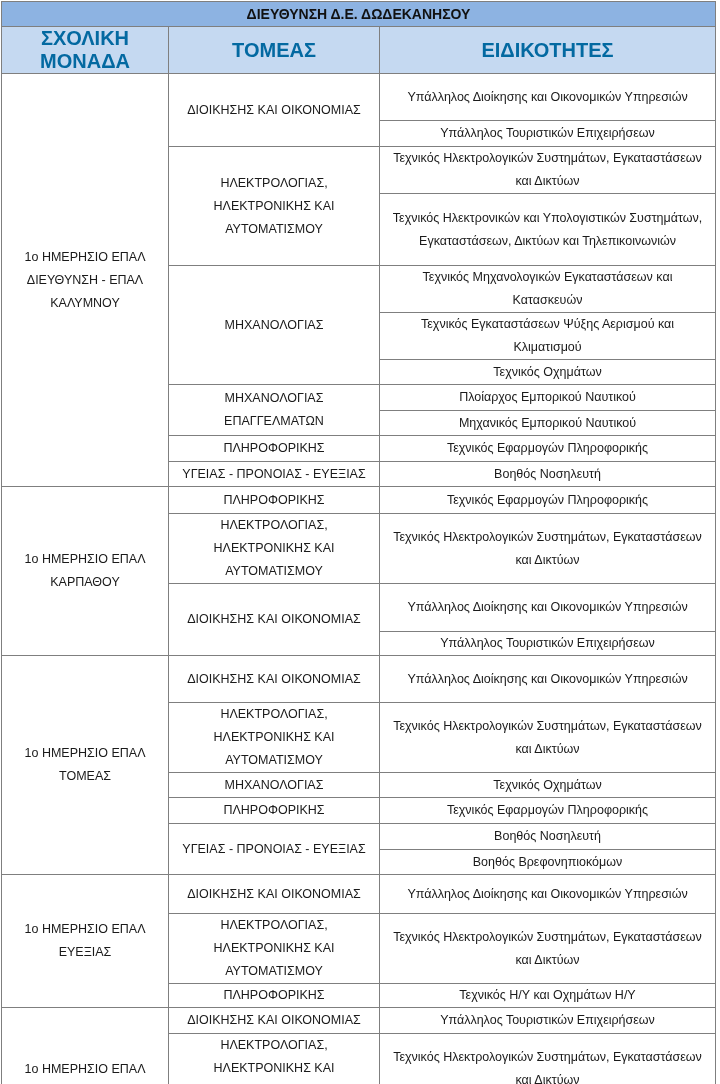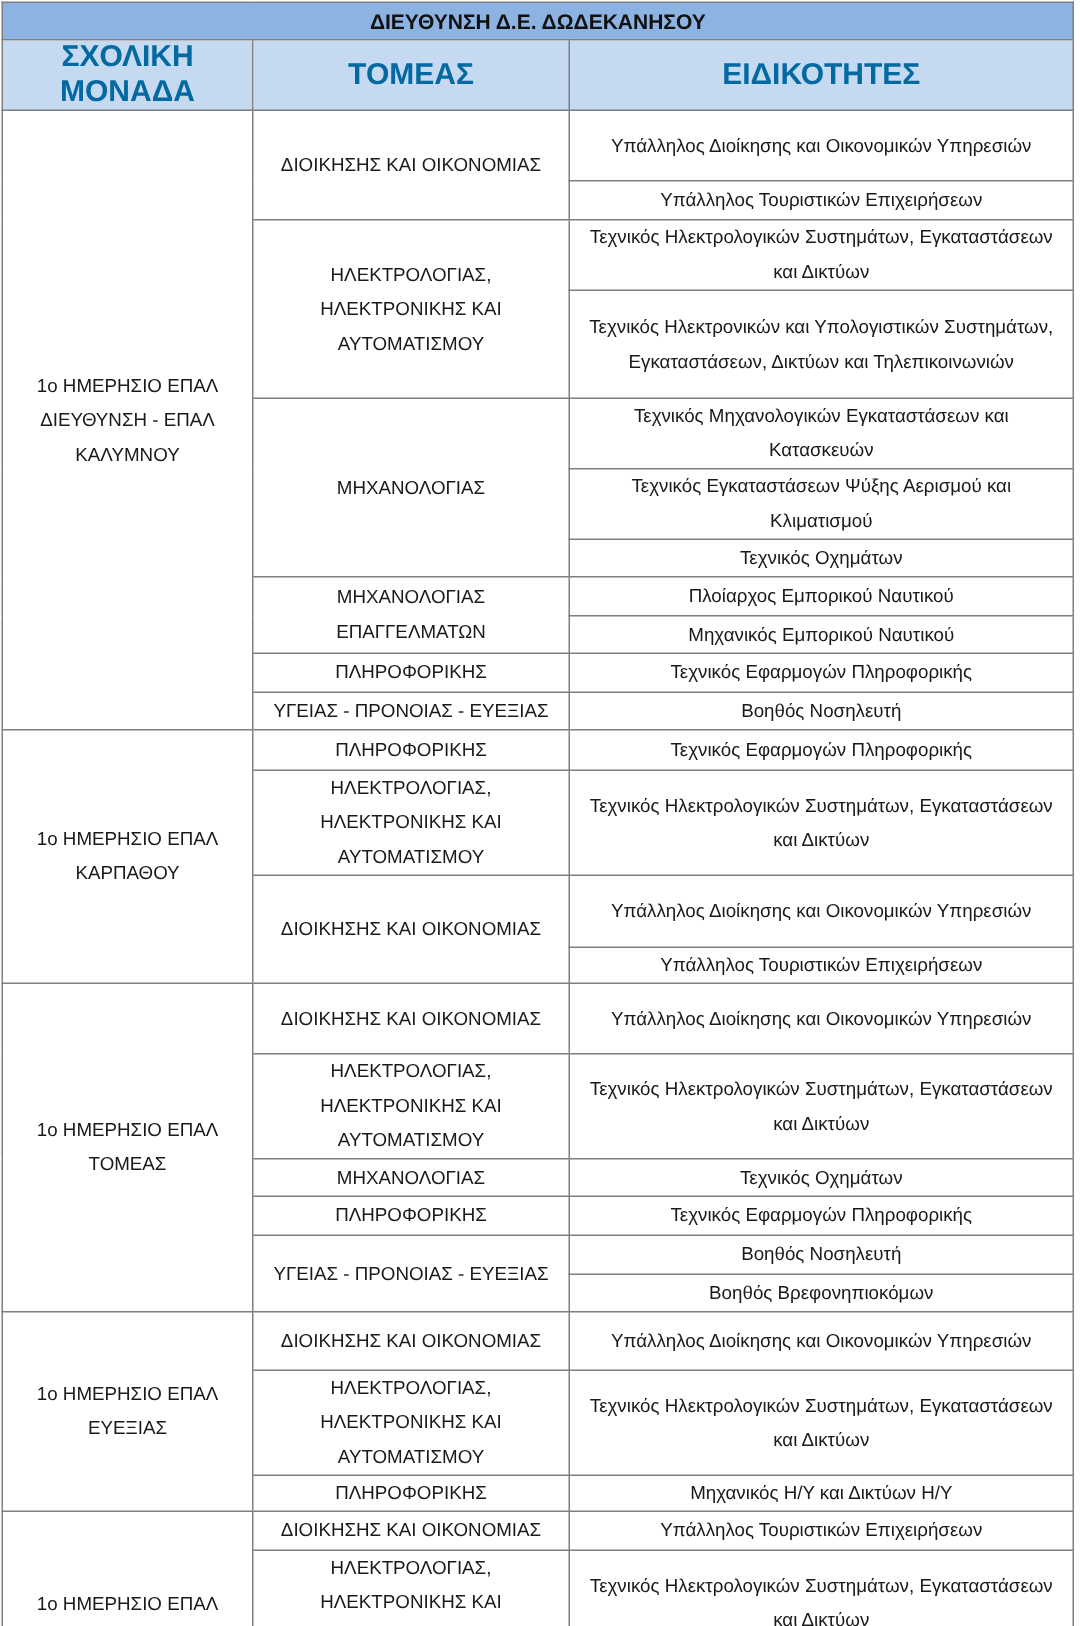--- a/index.html
+++ b/index.html
@@ -160,21 +160,21 @@
       </td>
       <td>ΔΙΟΙΚΗΣΗΣ ΚΑΙ ΟΙΚΟΝΟΜΙΑΣ</td>
       <td>Υπάλληλος Διοίκησης και Οικονομικών Υπηρεσιών</td>
     </tr>
     <tr style="height:56px">
       <td>ΗΛΕΚΤΡΟΛΟΓΙΑΣ, ΗΛΕΚΤΡΟΝΙΚΗΣ ΚΑΙ ΑΥΤΟΜΑΤΙΣΜΟΥ</td>
       <td>Τεχνικός Ηλεκτρολογικών Συστημάτων, Εγκαταστάσεων και Δικτύων</td>
     </tr>
     <tr style="height:24px">
       <td class="school-end">ΠΛΗΡΟΦΟΡΙΚΗΣ</td>
-      <td class="school-end">Μηχανικός  Η/Υ και Δικτύων Η/Υ</td>
+      <td class="school-end">Τεχνικός  Η/Υ και Οχημάτων Η/Υ</td>
     </tr>
 
     <tr style="height:26px">
       <td rowspan="3" class="school">
         <div>1ο ΗΜΕΡΗΣΙΟ ΕΠΑΛ</div>
         <div>ΣΥΜΗΣ - ΕΠΑΛ ΣΥΜΗΣ</div>
       </td>
       <td>ΔΙΟΙΚΗΣΗΣ ΚΑΙ ΟΙΚΟΝΟΜΙΑΣ</td>
       <td>Υπάλληλος Τουριστικών Επιχειρήσεων</td>
     </tr>

